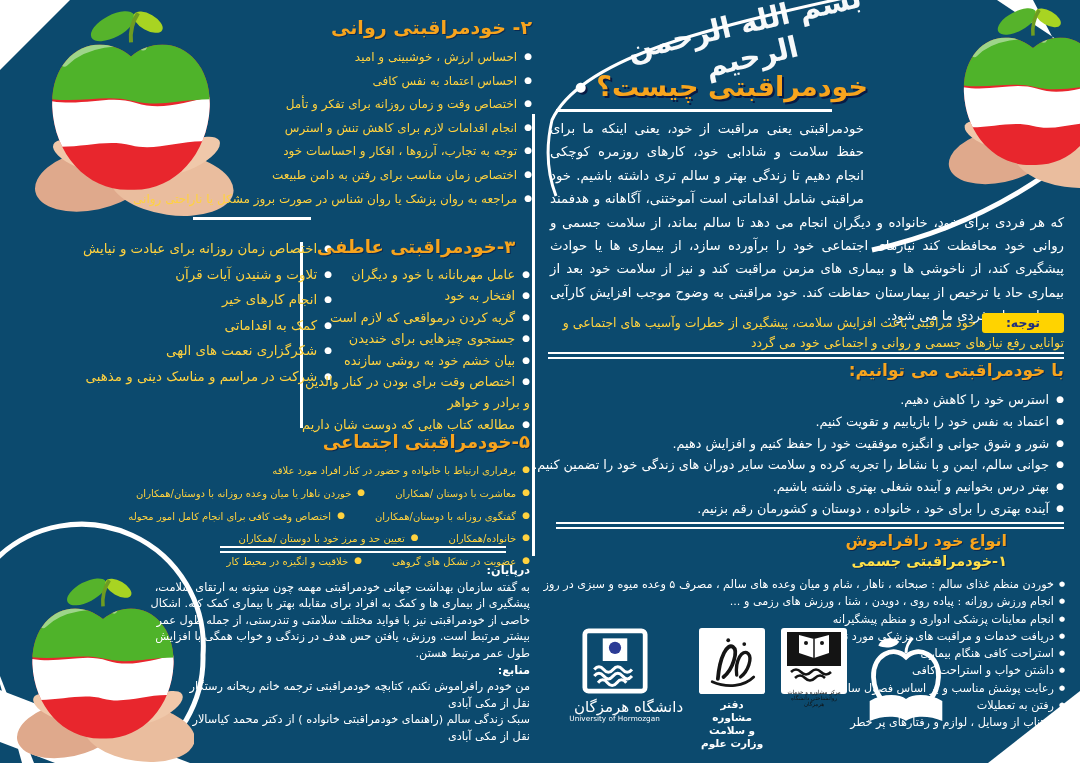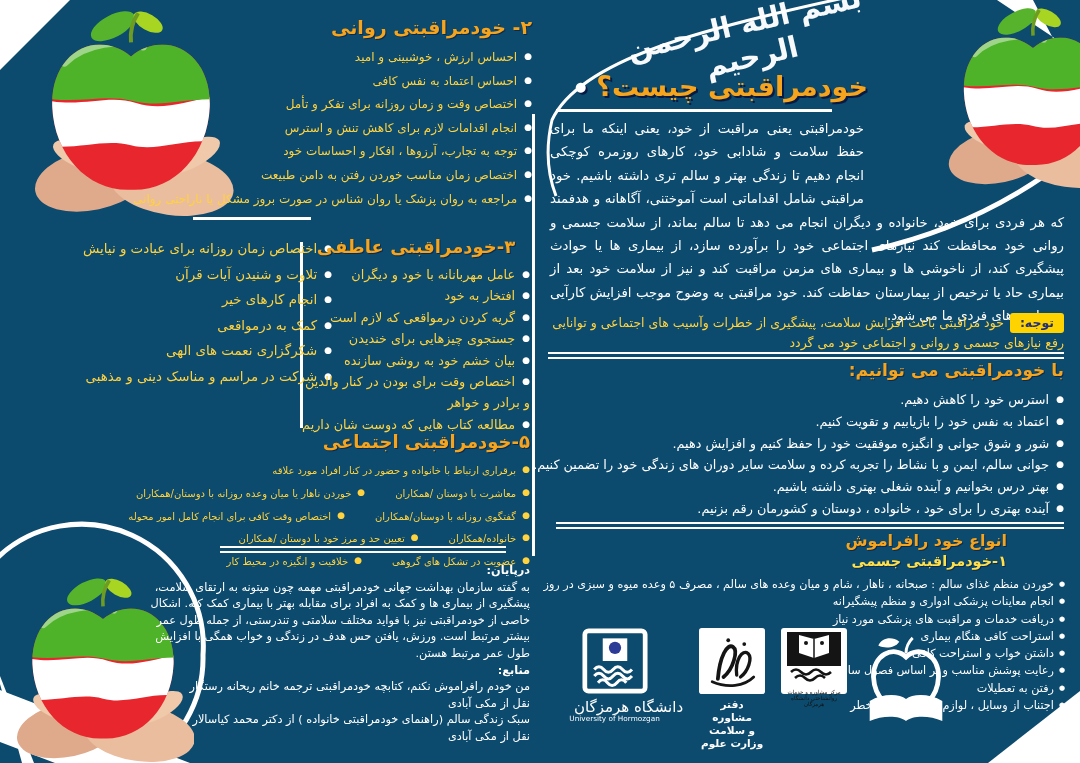--- a/index.html
+++ b/index.html
@@ -37,21 +37,21 @@
   
   #bismillah{left:598px;top:6px;width:300px;font-size:29px;font-weight:bold;color:#fff;
              transform:rotate(-13deg);text-align:center;opacity:.97;z-index:5;}
   #r-title{left:550px;top:71px;width:318px;text-align:right;font-size:27px;font-weight:bold;
            color:#f7a41d;text-shadow:2px 2px 0 rgba(8,14,58,.8);}
   #r-title::after{content:"●";color:#fff;font-size:13px;margin-inline-start:10px;vertical-align:5px;}
   #r-intro{left:550px;top:117px;width:514px;font-size:13.3px;line-height:23.4px;text-align:justify;color:#fff;}
   #intro-spacer{float:right;width:200px;height:92px;}
   #r-note{left:550px;top:313px;width:514px;font-size:12.5px;line-height:19.6px;color:#ffd23f;text-align:right;}
   .pill{display:inline-block;background:#ffd300;color:#22307c;font-weight:bold;border-radius:3px;
-        padding:0 10px;margin-inline-end:6px;font-size:12.5px;}
+        padding:0 24px;margin-inline-end:6px;font-size:12.5px;}
   .r-h{position:absolute;color:#f7a41d;font-weight:bold;text-align:right;text-shadow:1px 1px 0 rgba(10,16,60,.55);z-index:5;}
   #r-can-title{left:550px;top:360px;width:514px;font-size:17px;}
   #r-can-list{left:550px;top:389px;width:514px;}
   #r-can-list .it{color:#fff;font-size:12.8px;line-height:21.8px;}
   #r-types-title{left:550px;top:531px;width:457px;font-size:16px;}
   #r-phys-title{left:550px;top:553px;width:457px;font-size:14.5px;color:#ffe04a;}
   #r-phys-list{left:550px;top:576px;width:515px;}
   #r-phys-list .it{color:#fff;font-size:11.2px;line-height:16.3px;}
   #r-phys-list .it::before{font-size:7px;margin-inline-end:5px;}
   
@@ -127,32 +127,32 @@
 
   <div id="sec2" class="blk">
     <div class="sec-h">۲- خودمراقبتی روانی</div>
     <div>
 
     <div class="it">احساس ارزش ، خوشبینی و امید</div>
         <div class="it">احساس اعتماد به نفس کافی</div>
         <div class="it">اختصاص وقت و زمان روزانه برای تفکر و تأمل</div>
         <div class="it">انجام اقدامات لازم برای کاهش تنش و استرس</div>
         <div class="it">توجه به تجارب، آرزوها ، افکار و احساسات خود</div>
-        <div class="it">اختصاص زمان مناسب خوردن رفتن به دامن طبیعت</div>
+        <div class="it">اختصاص زمان مناسب برای رفتن به دامن طبیعت</div>
         <div class="it">مراجعه به روان پزشک یا روان شناس در صورت بروز مشکل یا ناراحتی روانی</div>
       </div>
   </div>
 
   <div id="sec4" class="blk">
     <div>
 
     <div class="it">اختصاص زمان روزانه برای عبادت و نیایش</div>
         <div class="it">تلاوت و شنیدن آیات قرآن</div>
         <div class="it">انجام کارهای خیر</div>
-        <div class="it">کمک به درمواقعی</div>
+        <div class="it">کمک به اقداماتی</div>
         <div class="it">شکرگزاری نعمت های الهی</div>
         <div class="it">شرکت در مراسم و مناسک دینی و مذهبی</div>
       </div>
   </div>
 
   <div id="sec3" class="blk">
     <div class="sec-h">۳-خودمراقبتی عاطفی</div>
     <div>
 
     <div class="it">عامل مهربانانه با خود و دیگران</div>
@@ -197,20 +197,21 @@
       <div class="it">جوانی سالم، ایمن و با نشاط را تجربه کرده و سلامت سایر دوران های زندگی خود را تضمین کنیم.</div>
       <div class="it">بهتر درس بخوانیم و آینده شغلی بهتری داشته باشیم.</div>
       <div class="it">آینده بهتری را برای خود ، خانواده ، دوستان و کشورمان رقم بزنیم.</div>
     </div>
 
   <div id="r-types-title" class="r-h">انواع خود رافراموش</div>
   <div id="r-phys-title" class="r-h">۱-خودمراقبتی جسمی</div>
   <div id="r-phys-list" class="blk">
 
   <div class="it">خوردن منظم غذای سالم : صبحانه ، ناهار ، شام و میان وعده های سالم ، مصرف ۵ وعده میوه و سبزی در روز</div>
+      <div class="it">انجام ورزش روزانه : پیاده روی ، دویدن ، شنا ، ورزش های رزمی و ...</div>
       <div class="it">انجام معاینات پزشکی ادواری و منظم پیشگیرانه</div>
       <div class="it">دریافت خدمات و مراقبت های پزشکی مورد نیاز</div>
       <div class="it">استراحت کافی هنگام بیماری</div>
       <div class="it">داشتن خواب و استراحت کافی</div>
       <div class="it">رعایت پوشش مناسب و بر اساس فصول سال</div>
       <div class="it">رفتن به تعطیلات</div>
       <div class="it">اجتناب از وسایل ، لوازم و رفتارهای پر خطر</div>
     </div>
 
   <div id="footer-left" class="blk">

